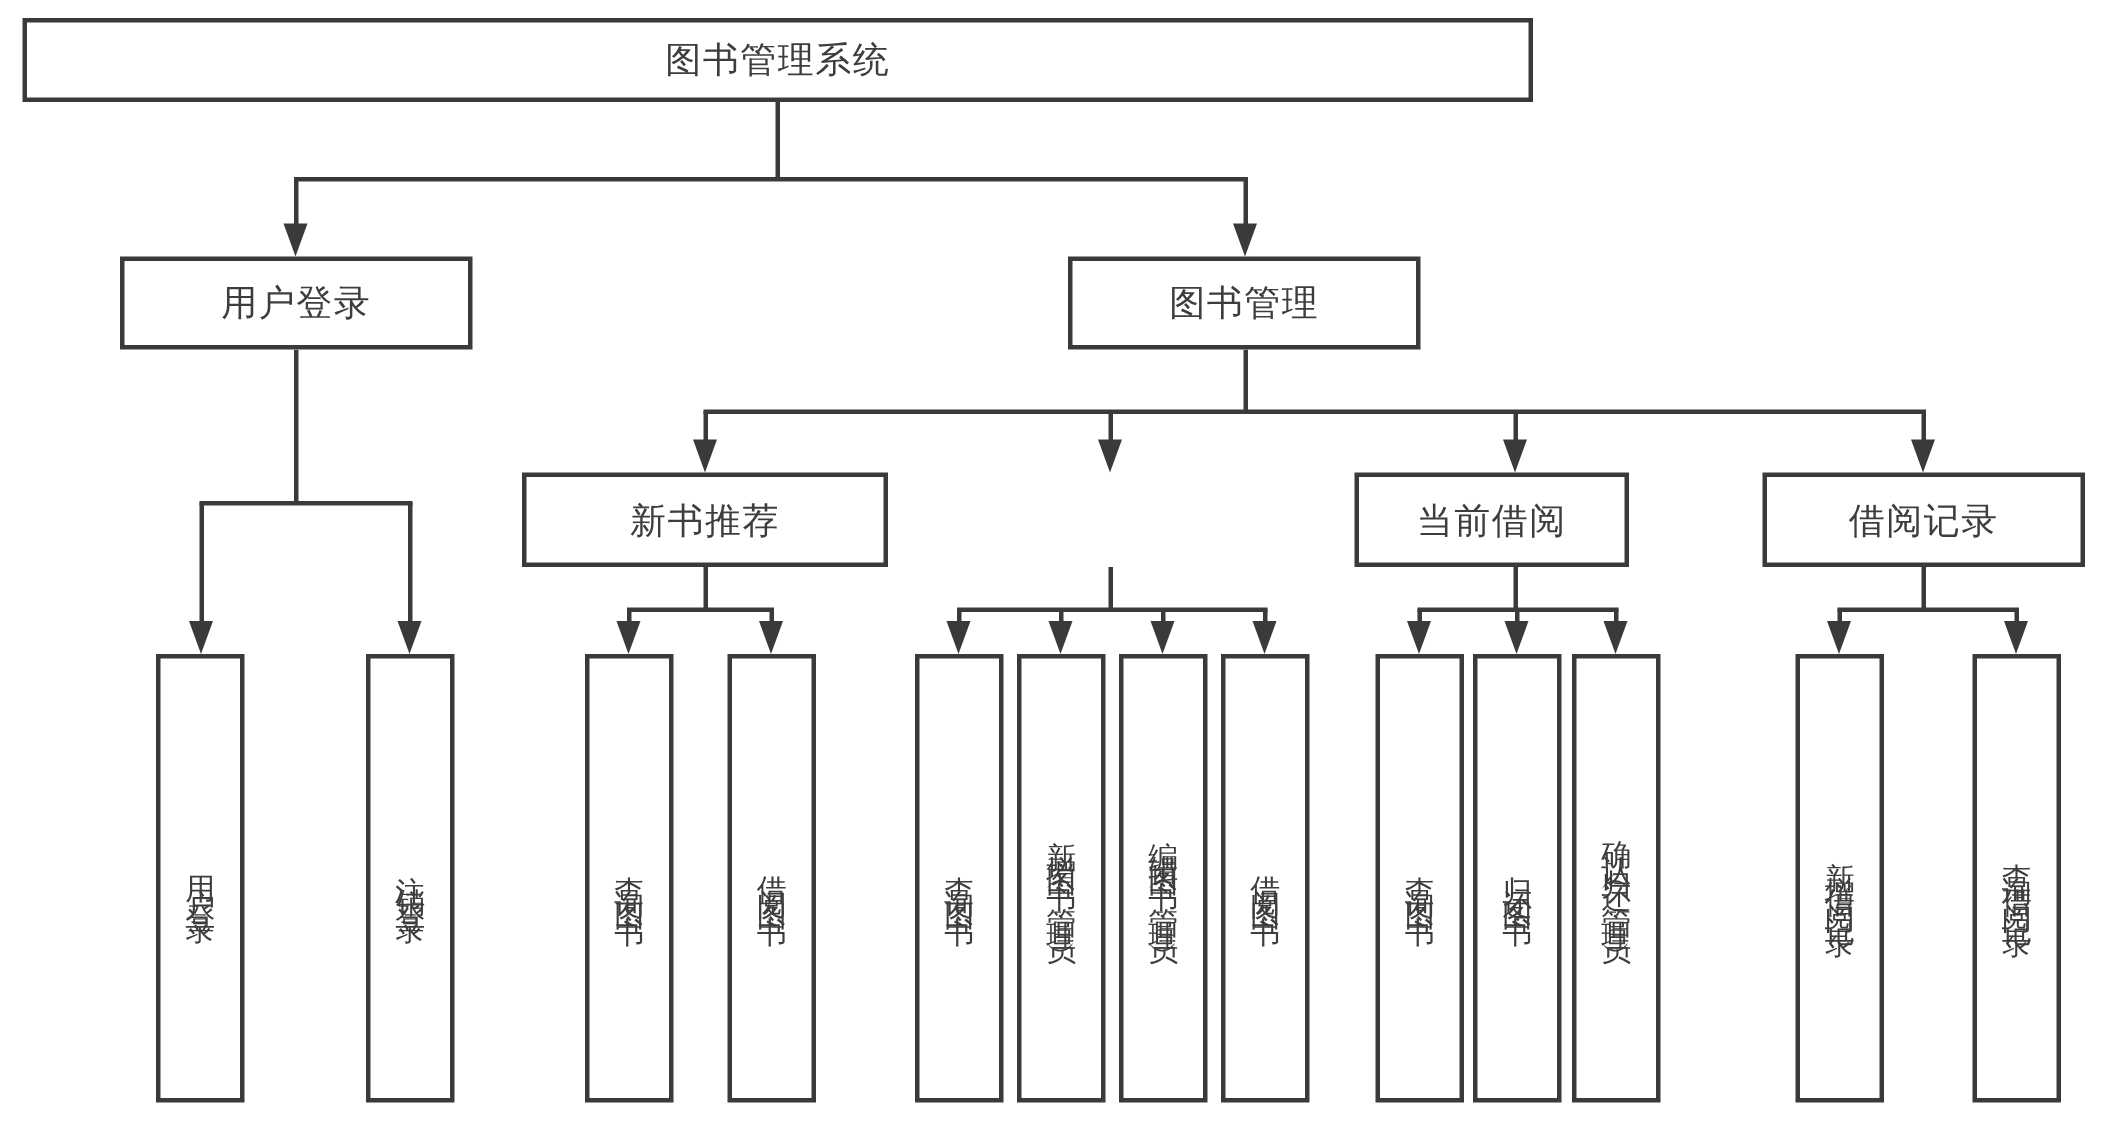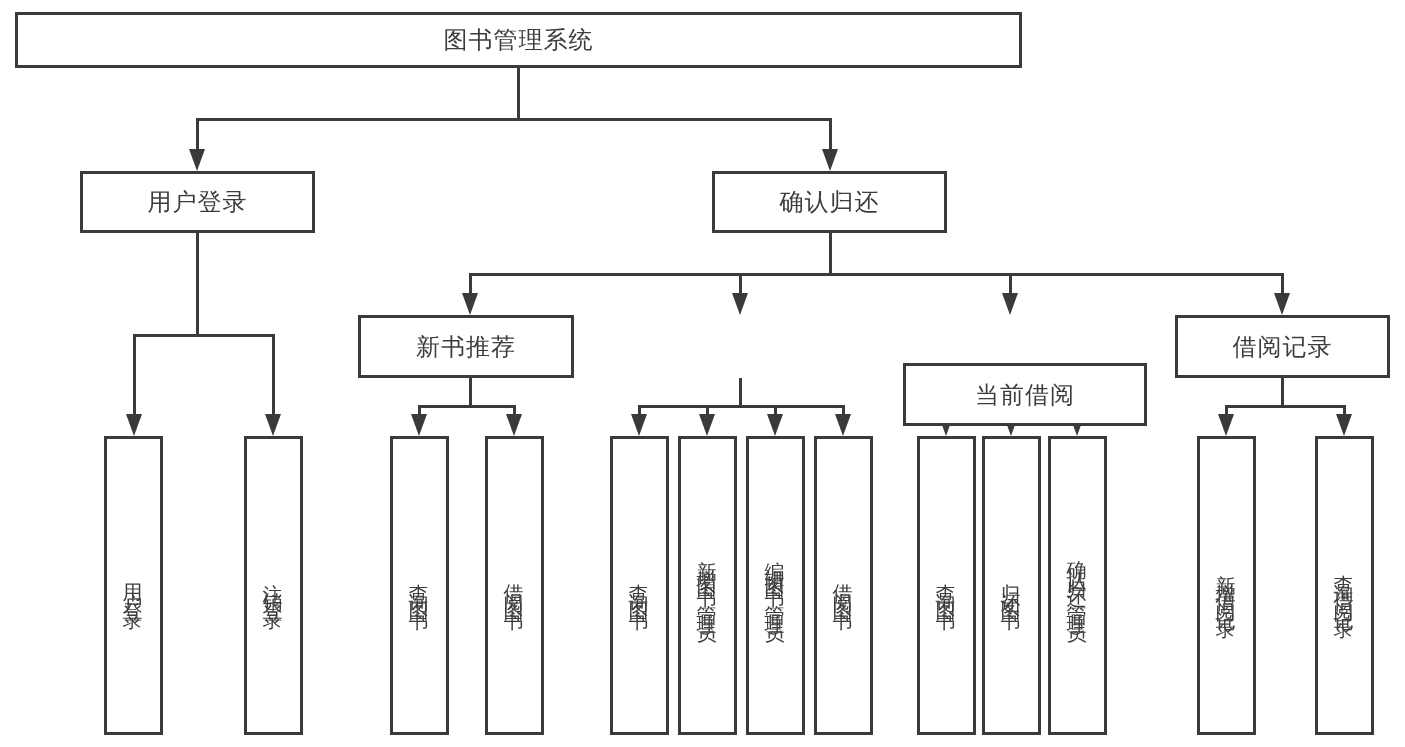--- a/index.html
+++ b/index.html
@@ -112,23 +112,23 @@
     <div class="arrow" style="left: 699px; top: 414px;"></div>
     <div class="arrow" style="left: 767px; top: 414px;"></div>
     <div class="arrow" style="left: 835px; top: 414px;"></div>
     <div class="arrow" style="left: 938px; top: 414px;"></div>
     <div class="arrow" style="left: 1003px; top: 414px;"></div>
     <div class="arrow" style="left: 1069px; top: 414px;"></div>
     <div class="arrow" style="left: 1218px; top: 414px;"></div>
     <div class="arrow" style="left: 1336px; top: 414px;"></div>
     <div class="node h" style="left: 15px; top: 12px; width: 1007px; height: 56px;">图书管理系统</div>
     <div class="node h" style="left: 80px; top: 171px; width: 235px; height: 62px;">用户登录</div>
-    <div class="node h" style="left: 712px; top: 171px; width: 235px; height: 62px;">确认归还</div>
-    <div class="node h" style="left: 358px; top: 315px; width: 216px; height: 63px; font-family: Liberation Mono, monospace;">新书推荐</div>
-    <div class="node h" style="left: 903px; top: 315px; width: 244px; height: 63px; margin-top: 48px;">当前借阅</div>
+    <div class="node h" style="left: 712px; top: 171px; width: 235px; height: 62px;">图书管理</div>
+    <div class="node h" style="left: 348px; top: 315px; width: 244px; height: 63px; font-family: Liberation Mono, monospace;">新书推荐</div>
+    <div class="node h" style="left: 903px; top: 315px; width: 183px; height: 63px;">当前借阅</div>
     <div class="node h" style="left: 1175px; top: 315px; width: 215px; height: 63px;">借阅记录</div>
     <div class="node v" style="left: 104px; top: 436px; width: 59px; height: 299px;">用户登录</div>
     <div class="node v" style="left: 244px; top: 436px; width: 59px; height: 299px;">注销登录</div>
     <div class="node v" style="left: 390px; top: 436px; width: 59px; height: 299px;">查询图书</div>
     <div class="node v" style="left: 485px; top: 436px; width: 59px; height: 299px;">借阅图书</div>
     <div class="node v" style="left: 610px; top: 436px; width: 59px; height: 299px;">查询图书</div>
     <div class="node v" style="left: 678px; top: 436px; width: 59px; height: 299px;">新增图书（管理员）</div>
     <div class="node v" style="left: 746px; top: 436px; width: 59px; height: 299px;">编辑图书（管理员）</div>
     <div class="node v" style="left: 814px; top: 436px; width: 59px; height: 299px;">借阅图书</div>
     <div class="node v" style="left: 917px; top: 436px; width: 59px; height: 299px;">查询图书</div>

